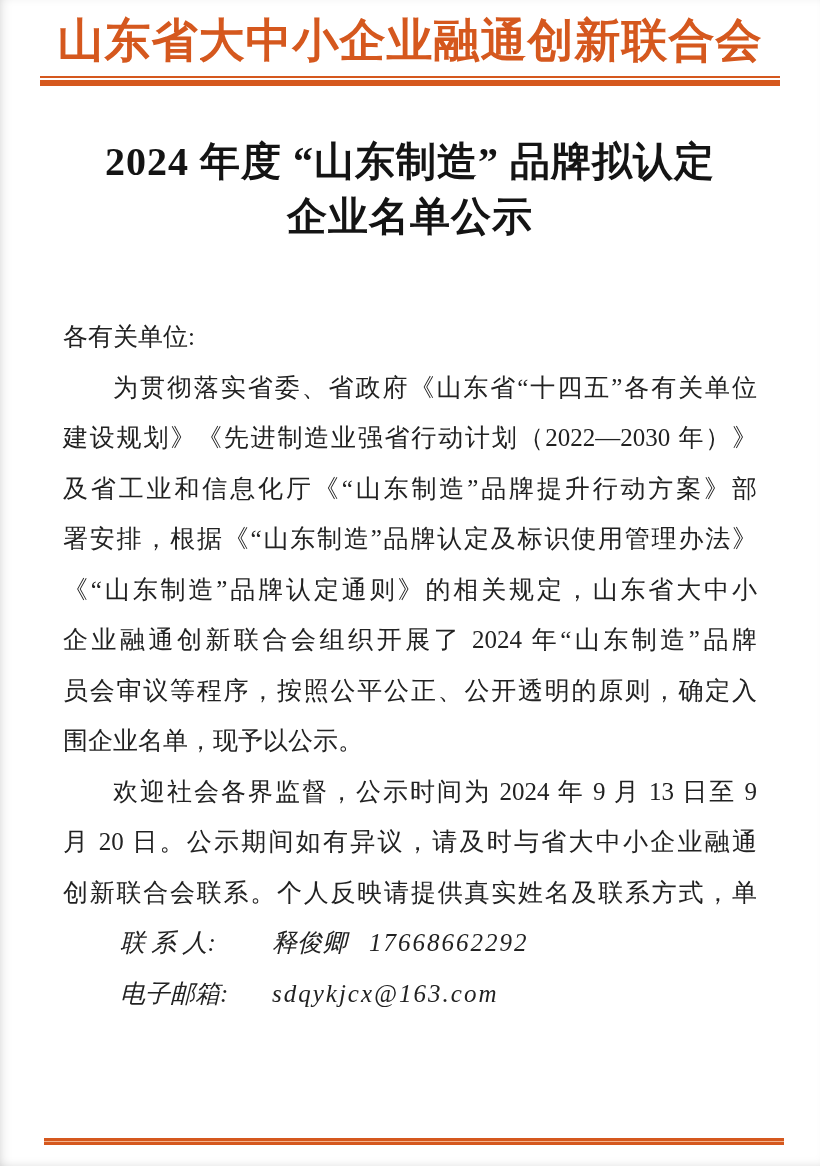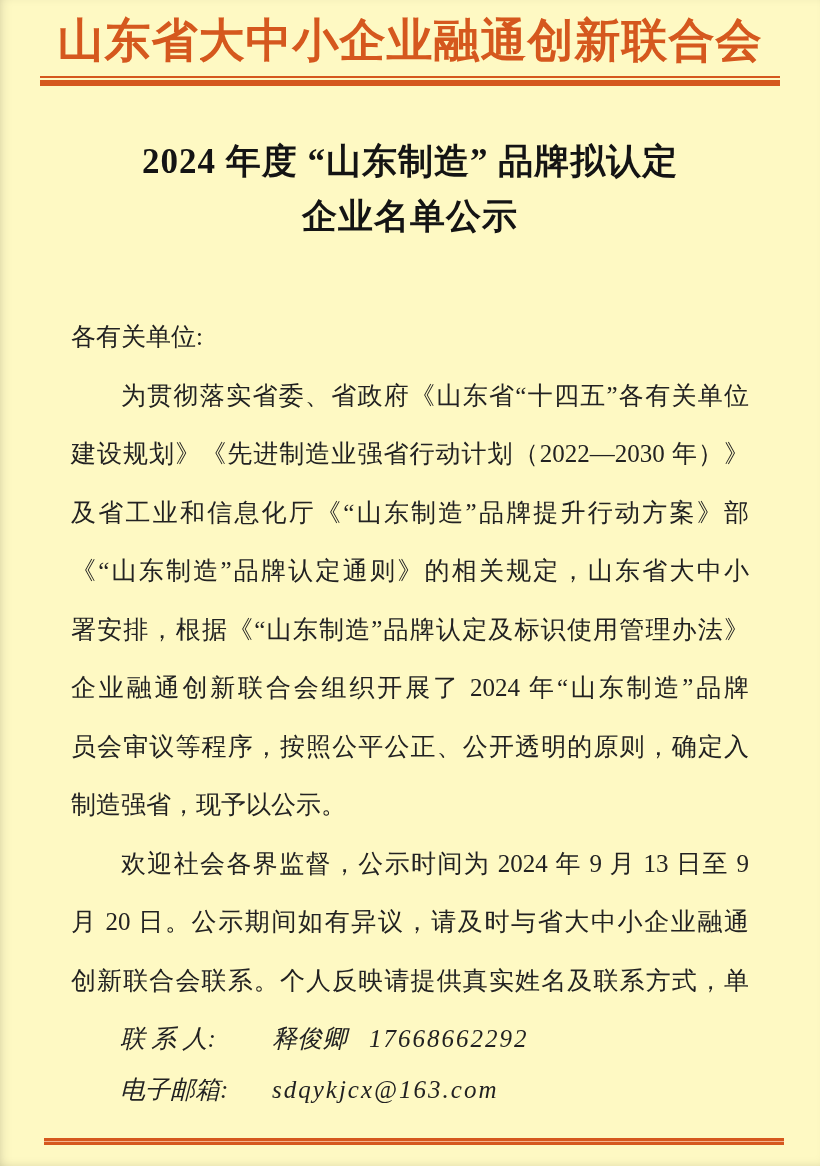--- a/index.html
+++ b/index.html
@@ -4,21 +4,21 @@
 <style>
   * { margin: 0; padding: 0; box-sizing: border-box; }
   html, body { background: #e9e9e9; }
   body { font-family: "Liberation Serif", "DejaVu Serif", serif; }
 
   .page {
     position: relative;
     width: 820px;
     height: 1166px;
     margin: 0 auto;
-    background: #fef9c3;
+    background: #ffffff;
     color: #1c1c1c;
     overflow: hidden;
     box-shadow: inset 6px 0 14px -8px rgba(0,0,0,.22), inset 0 -6px 14px -10px rgba(0,0,0,.15);
   }
 
   
   .org-title {
     padding-top: 10px;
     text-align: center;
     font-size: 46px;
@@ -29,35 +29,35 @@
   }
   .head-rule { margin: 4px 40px 0 40px; }
   .head-rule .thin  { height: 2px; background: var(--accent, #d5581e); }
   .head-rule .gap   { height: 2px; background: transparent; }
   .head-rule .thick { height: 6px; background: var(--accent, #d5581e); }
 
   
   .doc-title {
     margin-top: 48px;
     text-align: center;
-    font-size: 35px;
+    font-size: 40px;
     font-weight: 700;
     line-height: 55px;
     color: #141414;
     letter-spacing: 1px;
   }
 
   
   .body-text {
     margin: 68px 63px 0 63px;
     font-size: 25px;
     line-height: 50.5px;
     color: #222;
   }
-  .body-text p { margin: 8px; }
+  .body-text p { margin: 0; }
   .body-text p.j { text-align: justify; text-align-last: justify; }
   .body-text p.ind { text-indent: 2em; }
 
   
   .contacts {
     margin: 0 63px;
     font-size: 25px;
     line-height: 50.5px;
     color: #222;
   }
@@ -95,25 +95,25 @@
   <div class="doc-title">
     <div>2024 年度 “山东制造” 品牌拟认定</div>
     <div>企业名单公示</div>
   </div>
 
   <div class="body-text">
     <p>各有关单位:</p>
     <p class="j ind">为贯彻落实省委、省政府《山东省“十四五”各有关单位</p>
     <p class="j">建设规划》《先进制造业强省行动计划（2022—2030 年）》</p>
     <p class="j">及省工业和信息化厅《“山东制造”品牌提升行动方案》部</p>
+    <p class="j">署安排，根据《“山东制造”品牌认定及标识使用管理办法》</p>
     <p class="j">《“山东制造”品牌认定通则》的相关规定，山东省大中小</p>
-    <p class="j">署安排，根据《“山东制造”品牌认定及标识使用管理办法》</p>
     <p class="j">企业融通创新联合会组织开展了 2024 年“山东制造”品牌</p>
     <p class="j">员会审议等程序，按照公平公正、公开透明的原则，确定入</p>
-    <p>制造强省，现予以公示。</p>
+    <p>围企业名单，现予以公示。</p>
     <p class="j ind">欢迎社会各界监督，公示时间为 2024 年 9 月 13 日至 9</p>
     <p class="j">月 20 日。公示期间如有异议，请及时与省大中小企业融通</p>
     <p class="j">创新联合会联系。个人反映请提供真实姓名及联系方式，单</p>
   </div>
 
   <div class="contacts">
     <div class="contact-row">
       <span class="contact-label">联 系 人:</span><span class="contact-gap"></span><span class="contact-name">释俊卿</span><span class="contact-phone">17668662292</span>
     </div>
     <div class="contact-row">

